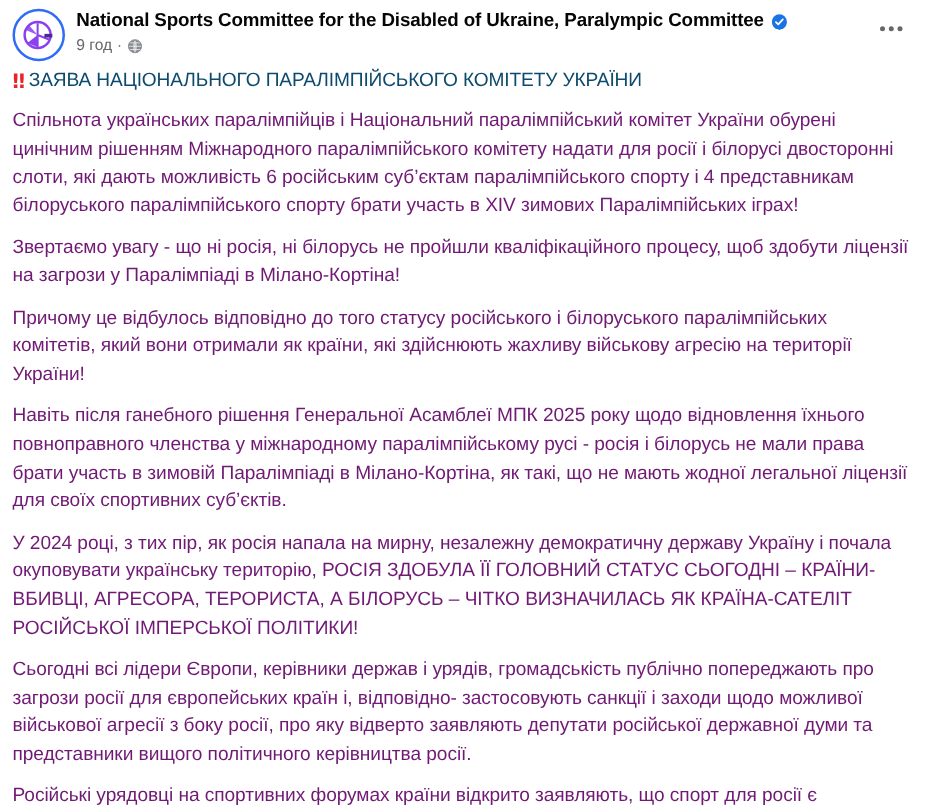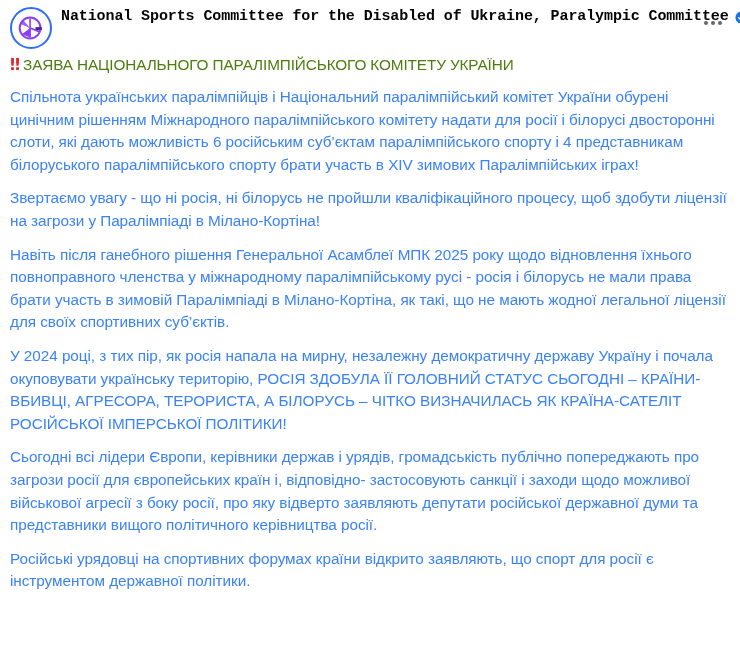--- a/index.html
+++ b/index.html
@@ -21,21 +21,20 @@
   }
 
   
   .post-header {
     display: flex;
     align-items: flex-start;
     padding: 6px 10px 0 10px;
     position: relative;
     height: 48px;
     box-sizing: border-box;
-    font-family: Liberation Mono, monospace;
   }
 
   .avatar {
     width: 42px;
     height: 42px;
     border-radius: 50%;
     flex: 0 0 42px;
     background: #ffffff;
     border: 2px solid #2f6df6;
     box-sizing: border-box;
@@ -140,29 +139,29 @@
     color: #e8242b;
     font-weight: bold;
     font-size: 16px;
     letter-spacing: -1px;
     margin-right: 4px;
     line-height: 22px;
     flex: 0 0 auto;
     font-family: "DejaVu Sans", sans-serif;
   }
   .headline-text {
-    color: #4d7c0f;
+    color: #0c4a6e;
   }
 
   p.para {
     margin: 11px 0 0 0;
     padding: 0;
     font-size: 15.3px;
     line-height: 22.6px;
-    color: #3b82f6;
+    color: #701a75;
     letter-spacing: -0.05px;
   }
   p.para:first-of-type { margin-top: 10px; }
 </style>
 </head>
 <body>
 
 <div class="post">
 
   <div class="post-header">
@@ -183,39 +182,52 @@
         <span class="page-name">National Sports Committee for the Disabled of Ukraine, Paralympic Committee</span>
         <span class="verified-badge">
           <svg viewBox="0 0 16 16" xmlns="http://www.w3.org/2000/svg">
             <path fill="#1b74e4" d="M8 0.6l1.9 1.5 2.4-.2.9 2.2 2.2.9-.2 2.4L16.6 9.3 15.2 11.2l.2 2.4-2.2.9-.9 2.2-2.4-.2L8 18 6.1 16.5l-2.4.2-.9-2.2-2.2-.9.2-2.4L-0.6 9.3 0.8 7.4l-.2-2.4 2.2-.9.9-2.2 2.4.2z" transform="scale(0.85) translate(1.4,0.9)"></path>
             <circle cx="8" cy="8" r="7.4" fill="#1b74e4"></circle>
             <path d="M4.6 8.2 L6.9 10.5 L11.4 5.6" stroke="#ffffff" stroke-width="1.7" fill="none" stroke-linecap="round" stroke-linejoin="round"></path>
           </svg>
         </span>
       </div>
 
+      <div class="meta-row">
+        <span>9 год</span>
+        <span class="meta-dot">·</span>
+        <span class="globe-icon">
+          <svg viewBox="0 0 16 16" xmlns="http://www.w3.org/2000/svg">
+            <circle cx="8" cy="8" r="7" fill="#8a8d91"></circle>
+            <path d="M8 1.2 C5.4 3.4 5.4 12.6 8 14.8 C10.6 12.6 10.6 3.4 8 1.2 Z" fill="#ffffff" opacity="0.55"></path>
+            <path d="M1.4 8 H14.6 M2.6 4.4 H13.4 M2.6 11.6 H13.4" stroke="#ffffff" stroke-width="0.9" fill="none" opacity="0.85"></path>
+            <circle cx="8" cy="8" r="7" fill="none" stroke="#8a8d91" stroke-width="1"></circle>
+          </svg>
+        </span>
+      </div>
     </div>
 
     <div class="more-button">
       <span class="dots">
           <i></i>
           <i></i>
           <i></i>
         </span>
     </div>
   </div>
 
   <div class="post-body">
 
     <div class="headline">
       <span class="bangbang">‼</span>
       <span class="headline-text">ЗАЯВА НАЦІОНАЛЬНОГО ПАРАЛІМПІЙСЬКОГО КОМІТЕТУ УКРАЇНИ</span>
     </div>
 
     <p class="para">Спільнота українських паралімпійців і Національний паралімпійський комітет України обурені цинічним рішенням Міжнародного паралімпійського комітету надати для росії і білорусі двосторонні слоти, які дають можливість 6 російським суб’єктам паралімпійського спорту і 4 представникам білоруського паралімпійського спорту брати участь в XIV зимових Паралімпійських іграх!</p>
     <p class="para">Звертаємо увагу  - що ні росія, ні білорусь не пройшли кваліфікаційного процесу, щоб здобути ліцензії на загрози у Паралімпіаді в Мілано-Кортіна!</p>
+    <p class="para">Причому це відбулось відповідно до того статусу російського і білоруського паралімпійських комітетів, який вони отримали як країни, які здійснюють жахливу військову агресію на території України!</p>
     <p class="para">Навіть після ганебного рішення Генеральної Асамблеї МПК 2025 року щодо відновлення їхнього повноправного членства у міжнародному паралімпійському русі - росія  і білорусь не мали права брати участь в зимовій Паралімпіаді в Мілано-Кортіна, як такі, що не мають жодної легальної ліцензії для своїх спортивних суб’єктів.</p>
     <p class="para">У 2024 році, з тих пір, як росія напала на мирну, незалежну демократичну державу Україну і почала окуповувати українську територію, РОСІЯ ЗДОБУЛА ЇЇ ГОЛОВНИЙ СТАТУС СЬОГОДНІ – КРАЇНИ-ВБИВЦІ, АГРЕСОРА, ТЕРОРИСТА, А БІЛОРУСЬ – ЧІТКО ВИЗНАЧИЛАСЬ ЯК КРАЇНА-САТЕЛІТ РОСІЙСЬКОЇ ІМПЕРСЬКОЇ ПОЛІТИКИ!</p>
     <p class="para">Сьогодні всі лідери Європи, керівники держав і урядів, громадськість публічно попереджають про загрози росії для європейських країн і, відповідно-  застосовують санкції і заходи щодо можливої військової агресії з боку росії, про яку відверто заявляють депутати  російської державної думи та представники вищого політичного керівництва росії.</p>
     <p class="para">Російські урядовці на спортивних форумах країни відкрито заявляють, що спорт для росії є інструментом державної політики.</p>
 
   </div>
 </div>
 
 </body></html>

